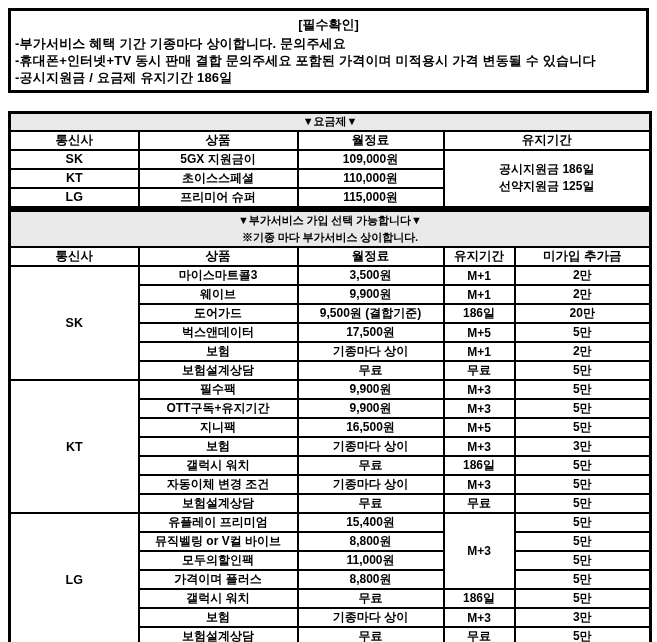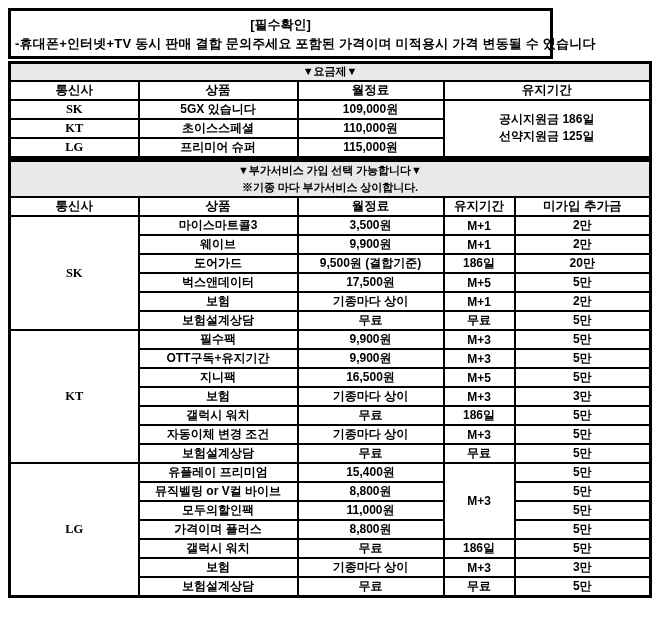--- a/index.html
+++ b/index.html
@@ -9,24 +9,24 @@
     font-family: "Liberation Sans", "DejaVu Sans", sans-serif;
     color: #000000;
   }
   .page {
     width: 657px; height: 642px;
     padding: 8px;
     overflow: hidden;
   }
   
   .info-box {
-    width: 545px;
+    width: 641px;
     border: 3px solid #000;
     padding: 3px 4px 4px 4px;
-    margin-bottom: 2px;
+    margin-bottom: 18px;
   }
   .info-title {
     text-align: center;
     font-weight: bold;
     font-size: 13px;
     height: 21px;
     line-height: 21px;
   }
   .info-line {
     font-weight: bold;
@@ -57,30 +57,32 @@
     background: #e9e9e9;
     height: 20px;
     font-size: 11px;
   }
   .banner-row.tall td { height: 37px; }
   .banner-line { height: 17px; line-height: 17px; font-family: Liberation Serif, serif; }
   .head-row td { height: 19px; font-size: 12.5px; }
   .plans-table td { height: 18px; }
   .plans-table .maintain-cell div { height: 17px; line-height: 17px; }
   .addons-table td { height: 17.5px; }
-  .carrier-cell { font-size: 12.5px; font-family: Liberation Serif, serif; }
+  .carrier-cell { font-size: 12.5px; }
 </style>
 </head>
 <body>
 
 <div class="page">
 
   <div class="info-box">
     <div class="info-title">[필수확인]</div>
+    <div class="info-line">-부가서비스 혜택 기간 기종마다 상이합니다. 문의주세요</div>
     <div class="info-line">-휴대폰+인터넷+TV 동시 판매 결합 문의주세요 포함된 가격이며 미적용시 가격 변동될 수 있습니다</div>
+    <div class="info-line">-공시지원금 / 요금제 유지기간 186일</div>
   </div>
 
   <table class="plans-table">
     <colgroup>
       <col style="width:129px">
         <col style="width:159px">
         <col style="width:146px">
         <col style="width:207px">
     </colgroup>
     <tbody>
@@ -88,21 +90,21 @@
       <td colspan="4">▼요금제▼</td>
     </tr>
     <tr class="head-row">
       <td>통신사</td>
       <td>상품</td>
       <td>월정료</td>
       <td>유지기간</td>
     </tr>
     <tr>
       <td class="carrier-cell">SK</td>
-      <td>5GX 있습니다</td>
+      <td>5GX 지원금이</td>
       <td>109,000원</td>
       <td rowspan="3" class="maintain-cell">
         <div>공시지원금 186일</div>
         <div>선약지원금 125일</div>
       </td>
     </tr>
     <tr>
       <td class="carrier-cell">KT</td>
       <td>초이스스페셜</td>
       <td>110,000원</td>

